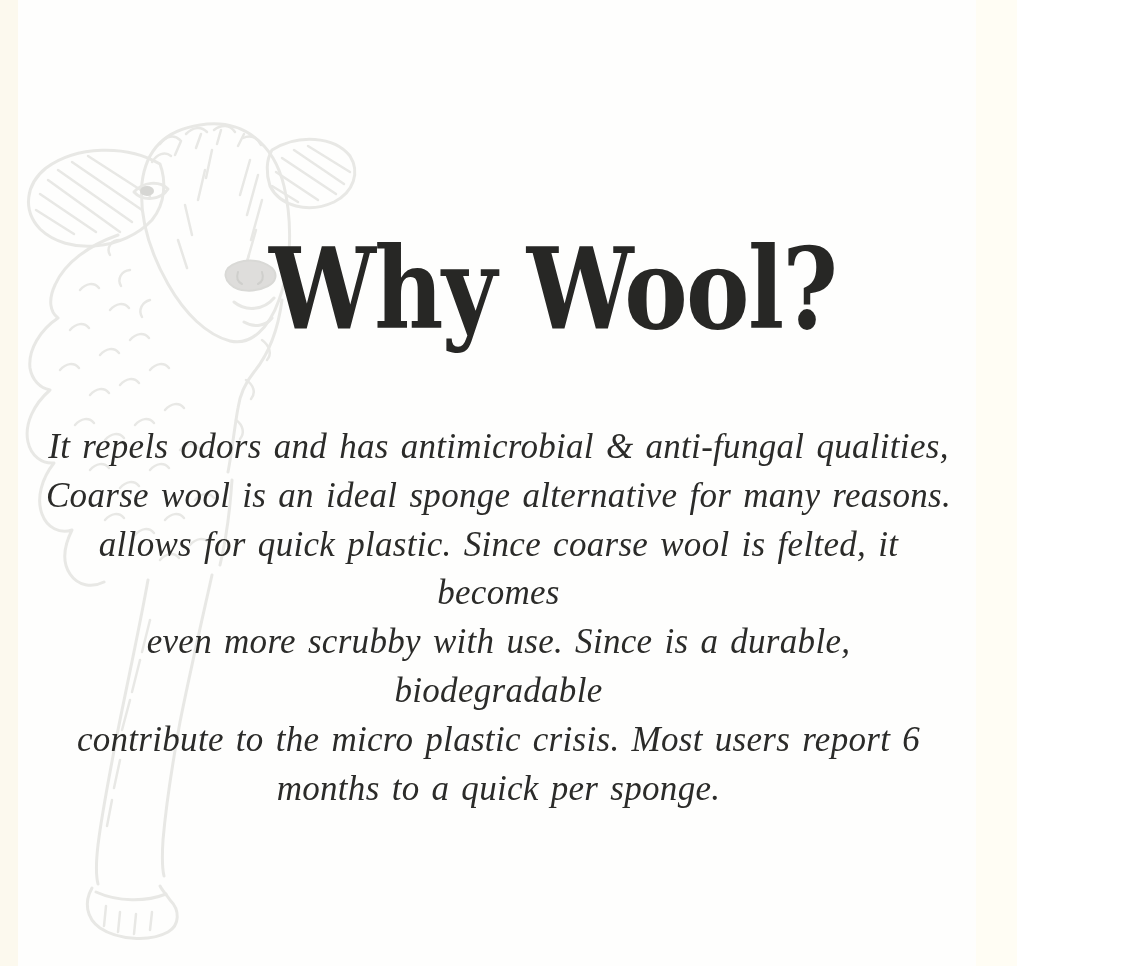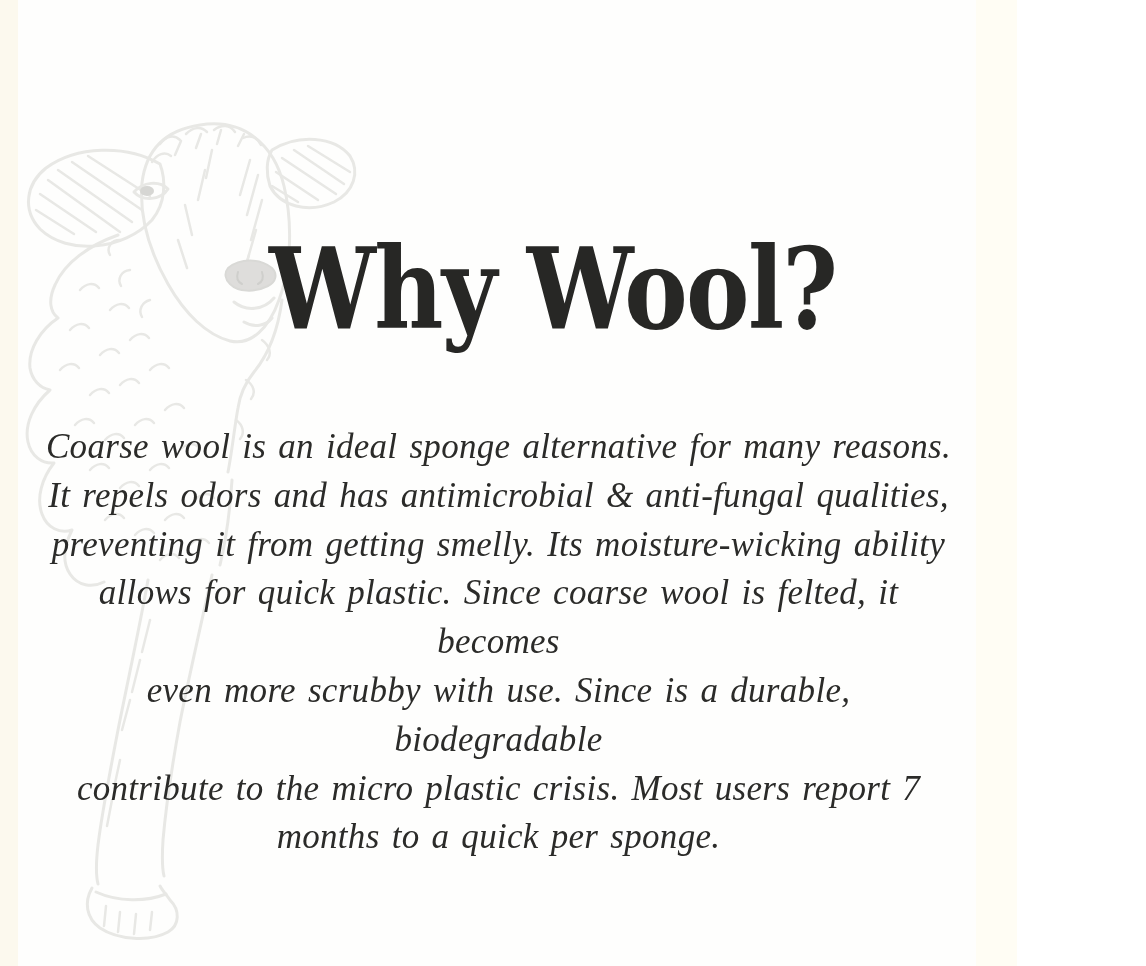--- a/index.html
+++ b/index.html
@@ -185,22 +185,21 @@
           <path d="M 152 912 L 150 930"></path>
       </g>
     </g>
   </svg>
 
   <h1 class="page-title" style="margin:0;">
     <span class="squeeze">Why Wool?</span>
   </h1>
 
   <div class="body-copy">
+    <div>It repels odors and has antimicrobial &amp; anti-fungal qualities,</div>
     <div>Coarse wool is an ideal sponge alternative for many reasons.</div>
-    <div>It repels odors and has antimicrobial &amp; anti-fungal qualities,</div>
-    <div>preventing it from getting smelly. Its moisture-wicking ability</div>
     <div>allows for quick plastic. Since coarse wool is felted, it becomes</div>
     <div>even more scrubby with use. Since is a durable, biodegradable</div>
-    <div>contribute to the micro plastic crisis. Most users report 7</div>
+    <div>contribute to the micro plastic crisis. Most users report 6</div>
     <div>months to a quick per sponge.</div>
   </div>
 
 </div>
 
 </body></html>

